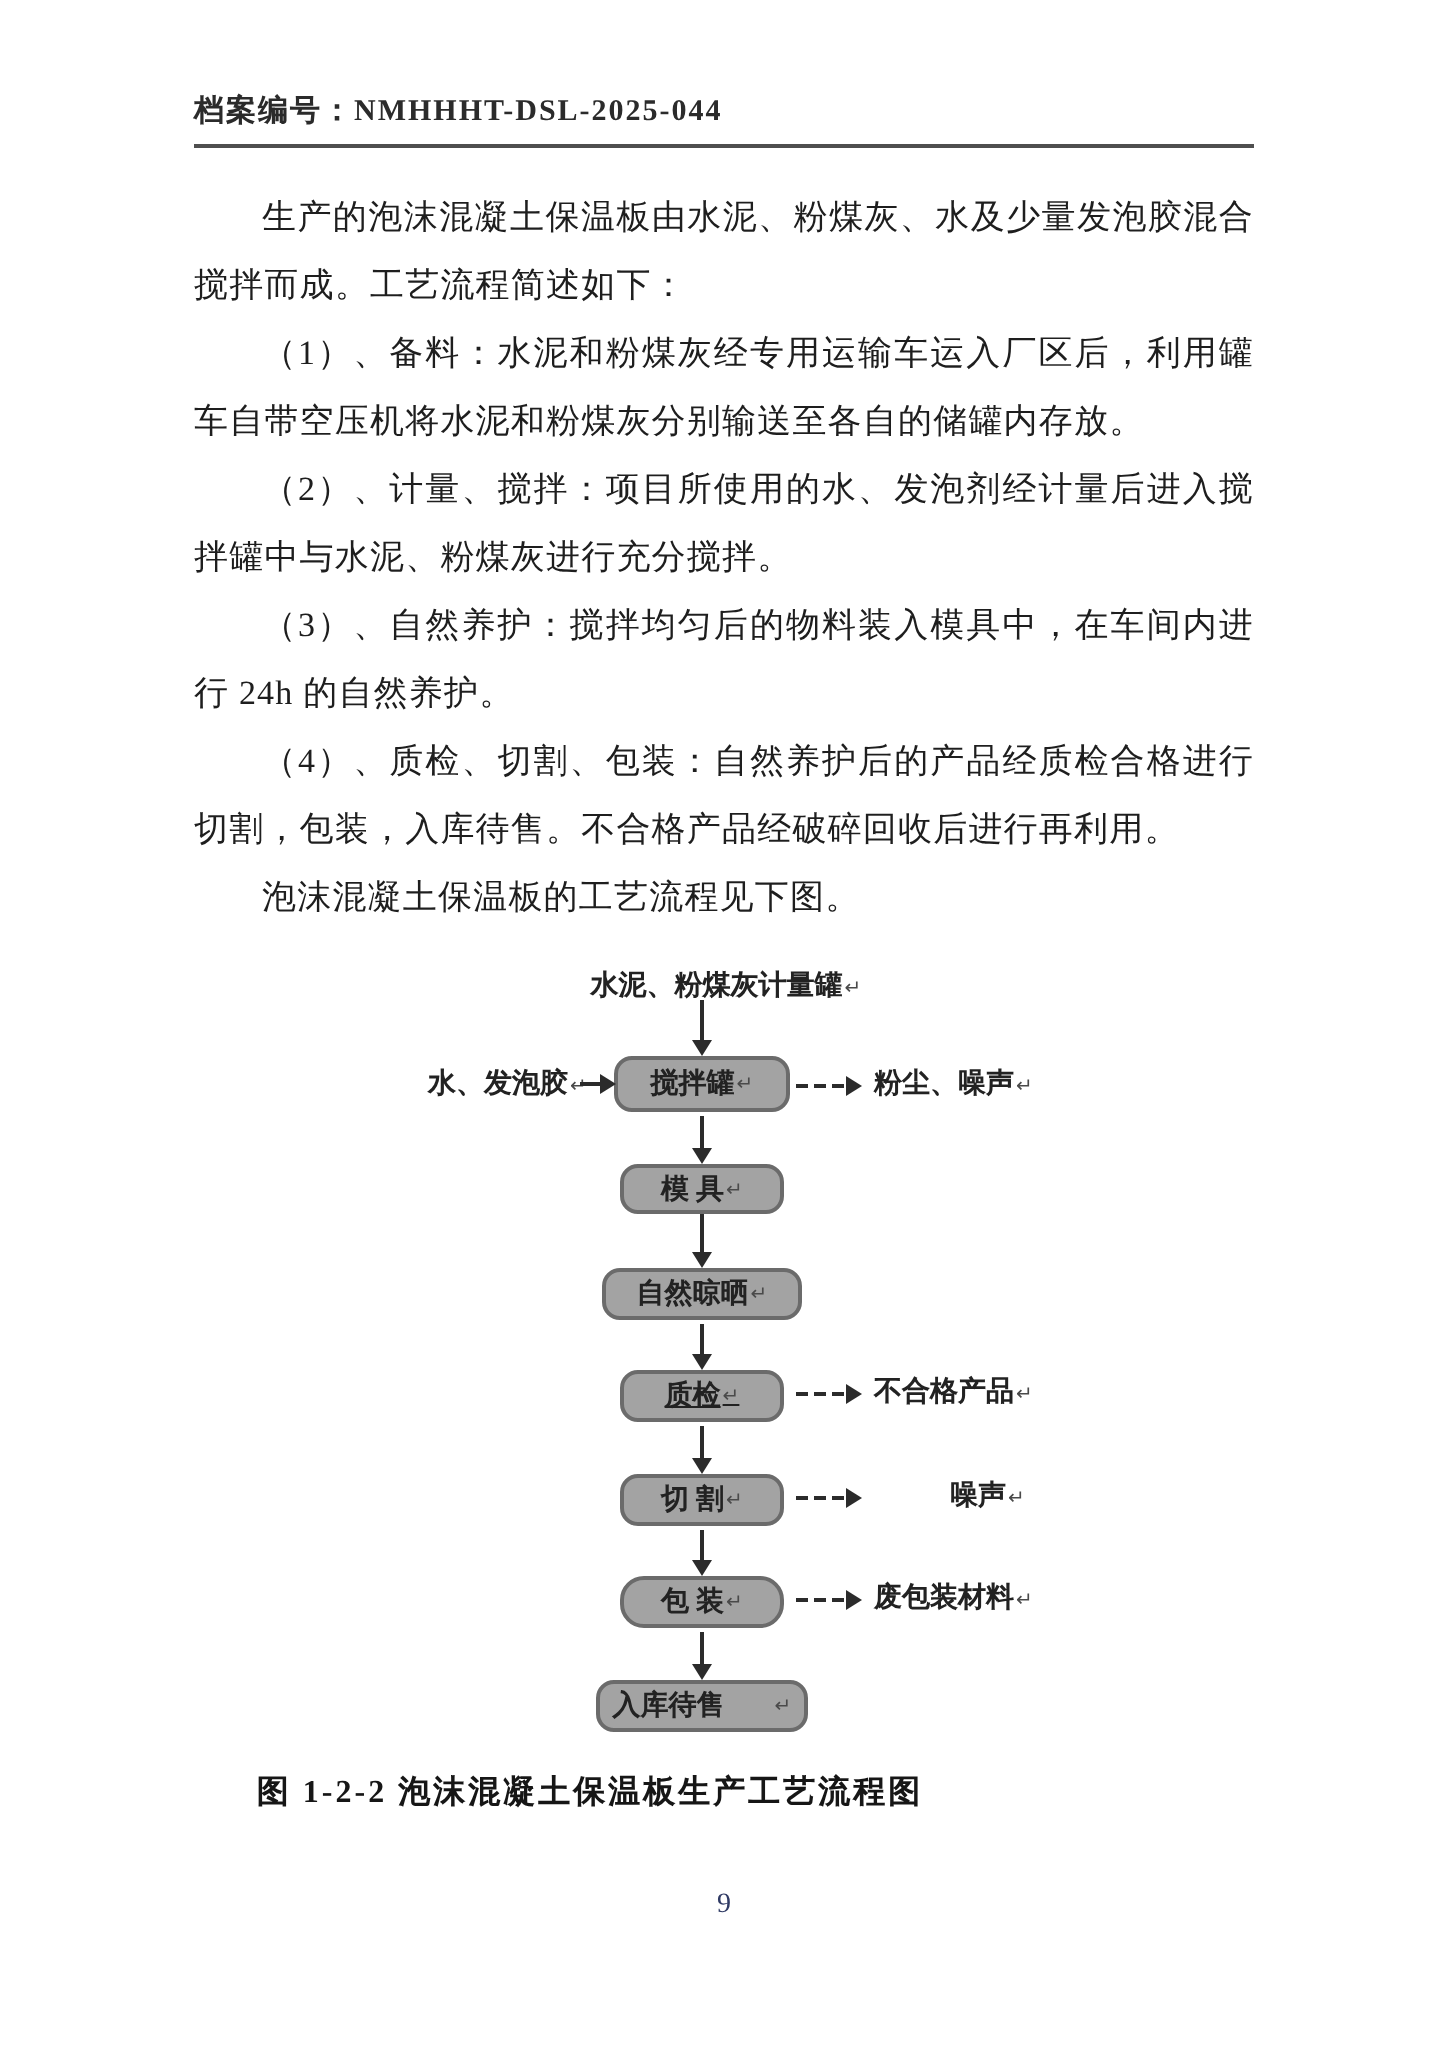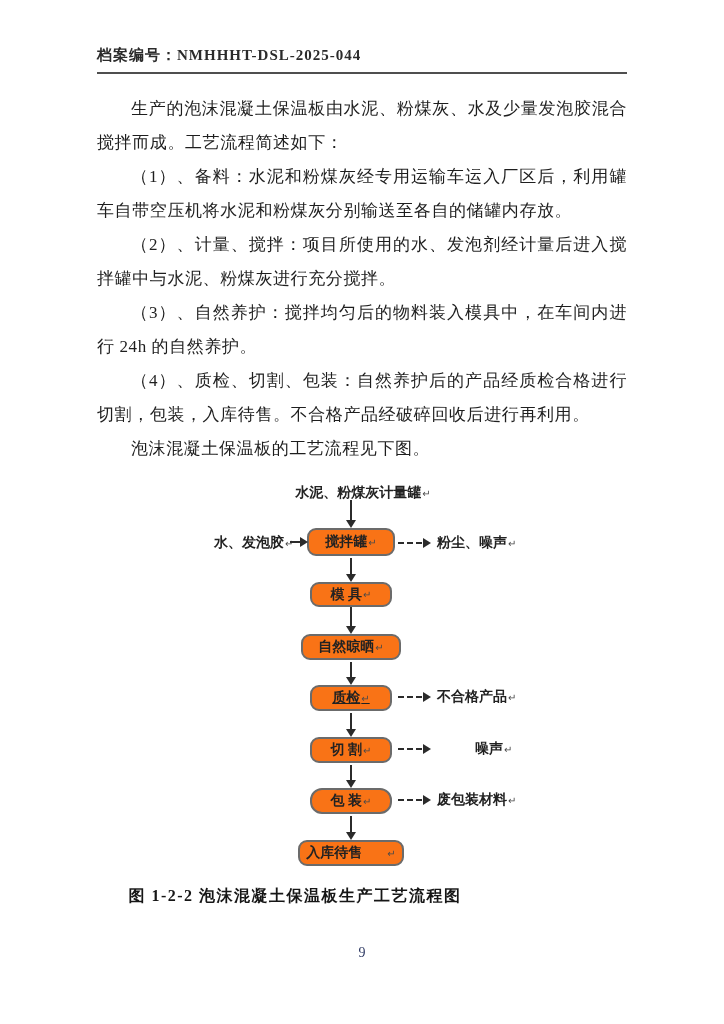--- a/index.html
+++ b/index.html
@@ -19,21 +19,21 @@
     position:absolute; top:92px; left:97px; width:530px;
     font-size:17px; line-height:34px; text-align:justify;
   }
   .body-text p { margin:0; text-indent:2em; letter-spacing:0.6px; }
   
   .flowchart { position:absolute; top:480px; left:0; width:724px; height:392px;
                font-size:14px; font-weight:bold; color:#222; }
   .top-label { position:absolute; top:4px; left:351px; transform:translateX(-50%); white-space:nowrap;margin-left:12px; }
   .fbox {
     position:absolute; left:351px; transform:translateX(-50%);
-    border:2px solid #6b6b6b; border-radius:9px; background:#f97316;
+    border:2px solid #6b6b6b; border-radius:9px; background:#a3a3a3;
     display:flex; align-items:center; justify-content:center; white-space:nowrap; box-sizing:border-box;
   }
   .varrow { position:absolute; left:350px; width:2px; background:#2b2b2b; }
   .varrow::after {
     content:""; position:absolute; left:-4px; bottom:-7px; width:0; height:0;
     border-left:5px solid transparent; border-right:5px solid transparent; border-top:8px solid #2b2b2b;
   }
   .harrow { position:absolute; height:2px; background:#2b2b2b; }
   .harrow::after {
     content:""; position:absolute; right:-8px; top:-4px; width:0; height:0;

